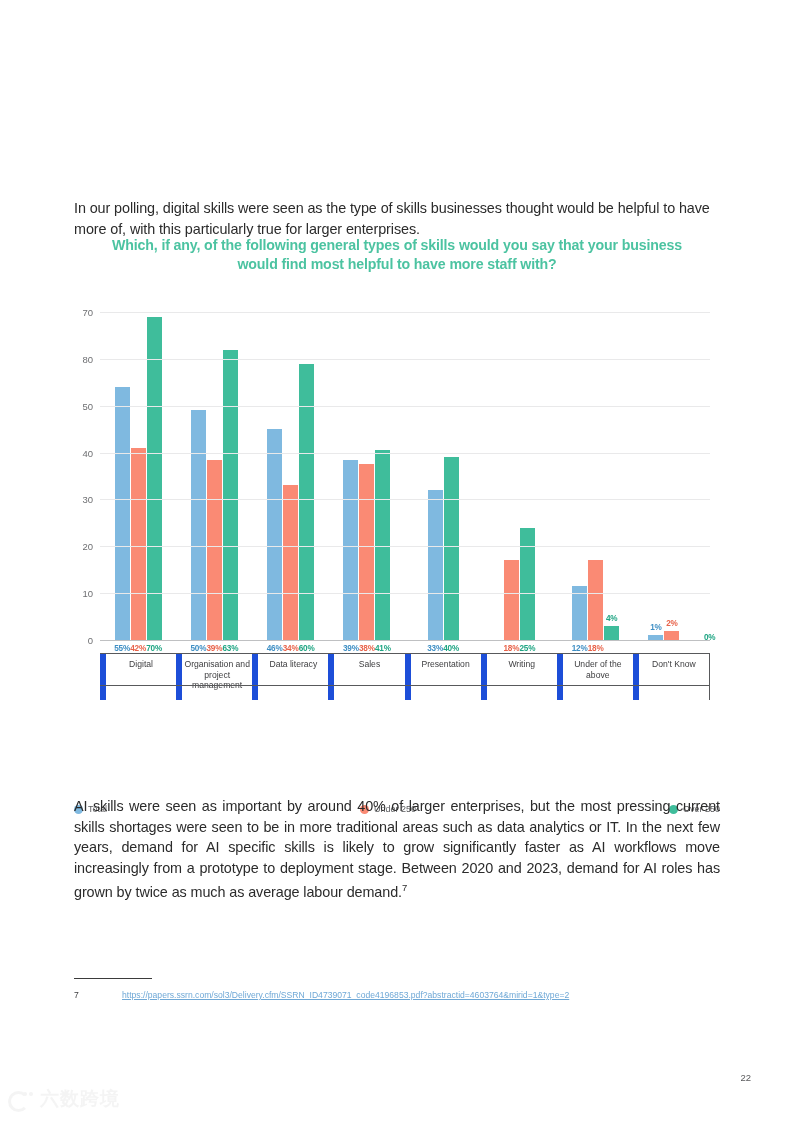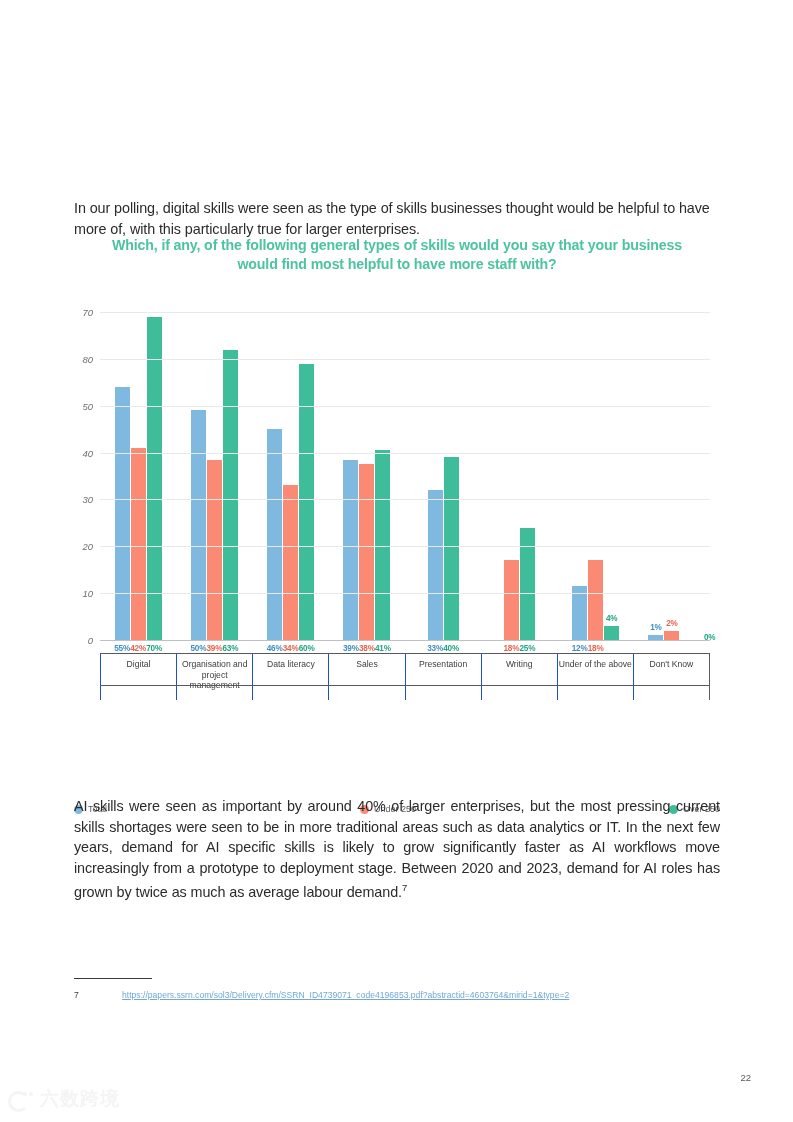--- a/index.html
+++ b/index.html
@@ -75,21 +75,20 @@
 
   
   .y-label {
     position: absolute;
     right: 100%;
     transform: translateY(-50%);
     padding-right: 7px;
     font-size: 9.5px;
     color: #6d6e71;
     white-space: nowrap;
-    font-style: italic;
   }
   #plot-area {
     position: absolute;
     left: 26px;
     top: 8px;
     right: 10px;
     height: 328px;
   }
   .gridline {
     position: absolute;
@@ -171,21 +170,21 @@
     border-bottom: 1px solid #ffffff;
   }
   .xcell {
     flex: 1 1 0;
     position: relative;
     text-align: center;
     font-size: 8.6px;
     line-height: 10.5px;
     color: #3d3d3f;
     padding-top: 5px;
-    border-left: 1px solid #1d4ed8;
+    border-left: 6px solid #1d4ed8;
     box-sizing: border-box;
   }
   .xcell:last-child { border-right: 1px solid #58595b; }
 
   #xaxis-underline {
     position: absolute;
     left: 26px;
     right: 10px;
     top: 381px;
     height: 1px;

